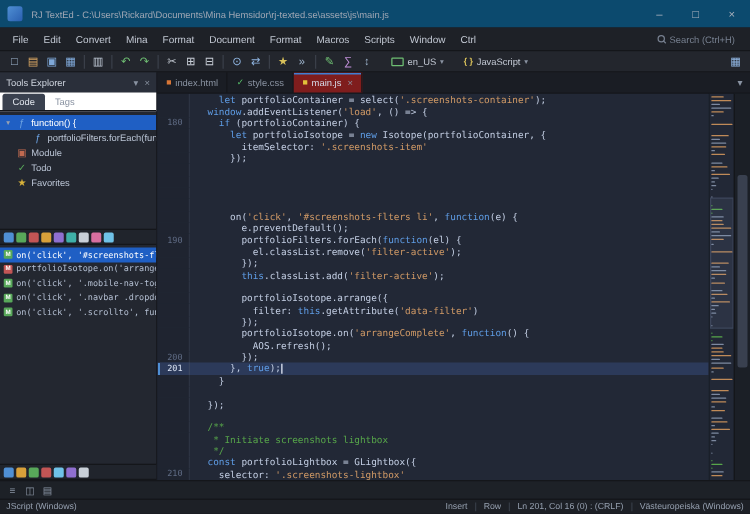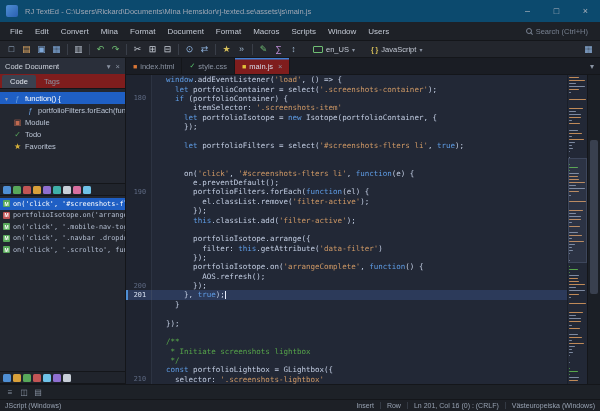--- a/index.html
+++ b/index.html
@@ -22,21 +22,21 @@
 .tsep{width:1px;height:11px;background:#3a3f49;margin:0 3px}
 .tdrop{display:flex;align-items:center;gap:3px;margin-left:8px;color:#c3c9d4;padding:1px 4px;font-size:7.5px}
 .kbic{width:10px;height:7px;border:1px solid #6fbf73;border-radius:1px;display:inline-block}
 .syic{color:#d8c05a;font-size:7px;font-weight:bold}
 .caret{color:#8a93a2;font-size:6px}
 .tright{margin-left:auto;color:#8fb4e0}
 .main{flex:1;display:flex;min-height:0}
 .sidebar{width:126px;flex:none;display:flex;flex-direction:column;background:#232730;border-right:1px solid #14161a}
 .s-header{height:16px;flex:none;display:flex;align-items:center;background:#2a2f3a;padding:0 5px;color:#ced4de;font-size:7.5px}
 .s-hicons{margin-left:auto;display:flex;gap:5px;color:#8a93a2}
-.s-tabs{height:15px;flex:none;display:flex;align-items:flex-end;background:#7f1d1d;border-bottom:1px solid #14161a;padding-left:2px}
+.s-tabs{height:15px;flex:none;display:flex;align-items:flex-end;background:#ffffff;border-bottom:1px solid #14161a;padding-left:2px}
 .s-tab{padding:2px 8px;color:#8a93a2;font-size:7.5px}
 .s-tab.active{background:#3a414f;color:#e2e7ef;border-radius:2px 2px 0 0}
 .tree{height:94px;flex:none;padding-top:3px;overflow:hidden}
 .trow{height:12px;display:flex;align-items:center;padding-left:5px;color:#bac4d4;font-size:7.5px;white-space:nowrap;overflow:hidden}
 .trow.ind{padding-left:18px}
 .trow.selected{background:#1f5fc4;color:#fff}
 .texp{width:8px;color:#98a2b2;font-size:6px;flex:none}
 .tico{width:9px;margin-right:3px;font-size:8px;text-align:center;flex:none}
 .strip{height:13px;flex:none;display:flex;align-items:center;gap:2px;padding:0 3px;background:#20242c;border-top:1px solid #14161a;border-bottom:1px solid #14161a}
 .chip{width:8px;height:8px;border-radius:1.5px;flex:none}
@@ -101,21 +101,21 @@
         <div class="menu-item">File</div>
         <div class="menu-item">Edit</div>
         <div class="menu-item">Convert</div>
         <div class="menu-item">Mina</div>
         <div class="menu-item">Format</div>
         <div class="menu-item">Document</div>
         <div class="menu-item">Format</div>
         <div class="menu-item">Macros</div>
         <div class="menu-item">Scripts</div>
         <div class="menu-item">Window</div>
-        <div class="menu-item">Users</div>
+        <div class="menu-item">Ctrl</div>
       </div>
     <div class="search">
       <span class="mag"></span>
       <span>Search (Ctrl+H)</span>
     </div>
   </div>
 
   <div class="toolbar">
     <div id="ticons" class="ticons">
         <div class="ticon" style="color: rgb(159, 182, 207);">□</div>
@@ -152,21 +152,21 @@
       <span>JavaScript</span>
       <span class="caret">▾</span>
     </div>
     <div class="ticon tright">▦</div>
   </div>
 
   <div class="main">
 
     <div class="sidebar">
       <div class="s-header">
-        <span>Code Document</span>
+        <span>Tools Explorer</span>
         <span class="s-hicons">
           <span>▾</span>
           <span>×</span>
         </span>
       </div>
       <div id="stabs" class="s-tabs">
           <div class="s-tab active">Code</div>
           <div class="s-tab">Tags</div>
         </div>
       <div id="tree" class="tree">
@@ -254,28 +254,28 @@
             <div class="etab active">
               <span class="eico" style="color: rgb(226, 194, 58);">■</span>
               <span>main.js</span>
               <span class="eclose">×</span>
             </div>
           </div>
         <div class="tab-more">▾</div>
       </div>
       <div class="codearea">
         <div id="codelines">
+            <div class="line"><span class="gut"></span><span class="codetxt"><span class="tk-d">    </span><span class="tk-k">let</span><span class="tk-d"> portfolioContainer = select(</span><span class="tk-s">'.screenshots-container'</span><span class="tk-d">);</span></span></div>
             <div class="line"><span class="gut"></span><span class="codetxt"><span class="tk-d">  </span><span class="tk-k">window</span><span class="tk-d">.addEventListener(</span><span class="tk-s">'load'</span><span class="tk-d">, () =&gt; {</span></span></div>
-            <div class="line"><span class="gut"></span><span class="codetxt"><span class="tk-d">    </span><span class="tk-k">let</span><span class="tk-d"> portfolioContainer = select(</span><span class="tk-s">'.screenshots-container'</span><span class="tk-d">);</span></span></div>
             <div class="line"><span class="gut">180</span><span class="codetxt"><span class="tk-d">    </span><span class="tk-k">if</span><span class="tk-d"> (portfolioContainer) {</span></span></div>
+            <div class="line"><span class="gut"></span><span class="codetxt"><span class="tk-d">      </span><span class="tk-k">let</span><span class="tk-d"> portfolioIsotope = </span><span class="tk-k">new</span><span class="tk-d"> Isotope(portfolioContainer, {</span></span></div>
             <div class="line"><span class="gut"></span><span class="codetxt"><span class="tk-d">        itemSelector: </span><span class="tk-s">'.screenshots-item'</span></span></div>
-            <div class="line"><span class="gut"></span><span class="codetxt"><span class="tk-d">      </span><span class="tk-k">let</span><span class="tk-d"> portfolioIsotope = </span><span class="tk-k">new</span><span class="tk-d"> Isotope(portfolioContainer, {</span></span></div>
             <div class="line"><span class="gut"></span><span class="codetxt"><span class="tk-d">      });</span></span></div>
             <div class="line"><span class="gut"></span><span class="codetxt"></span></div>
-            <div class="line"><span class="gut"></span><span class="codetxt"><span class="tk-d">      </span><span class="tk-k">let</span><span class="tk-d"> portfolioFilters = select(</span><span class="tk-s">'#screenshots-flters li'</span><span class="tk-d">, </span><span class="tk-k">true</span><span class="tk-d">);</span></span></div>
+            <div class="line"><span class="gut"></span></div>
             <div class="line"><span class="gut"></span><span class="codetxt"></span></div>
             <div class="line"><span class="gut"></span><span class="codetxt"></span></div>
             <div class="line"><span class="gut"></span><span class="codetxt"><span class="tk-d">      on(</span><span class="tk-s">'click'</span><span class="tk-d">, </span><span class="tk-s">'#screenshots-flters li'</span><span class="tk-d">, </span><span class="tk-k">function</span><span class="tk-d">(e) {</span></span></div>
             <div class="line"><span class="gut"></span><span class="codetxt"><span class="tk-d">        e.preventDefault();</span></span></div>
             <div class="line"><span class="gut">190</span><span class="codetxt"><span class="tk-d">        portfolioFilters.forEach(</span><span class="tk-k">function</span><span class="tk-d">(el) {</span></span></div>
             <div class="line"><span class="gut"></span><span class="codetxt"><span class="tk-d">          el.classList.remove(</span><span class="tk-s">'filter-active'</span><span class="tk-d">);</span></span></div>
             <div class="line"><span class="gut"></span><span class="codetxt"><span class="tk-d">        });</span></span></div>
             <div class="line"><span class="gut"></span><span class="codetxt"><span class="tk-d">        </span><span class="tk-k">this</span><span class="tk-d">.classList.add(</span><span class="tk-s">'filter-active'</span><span class="tk-d">);</span></span></div>
             <div class="line"><span class="gut"></span><span class="codetxt"></span></div>
             <div class="line"><span class="gut"></span><span class="codetxt"><span class="tk-d">        portfolioIsotope.arrange({</span></span></div>

